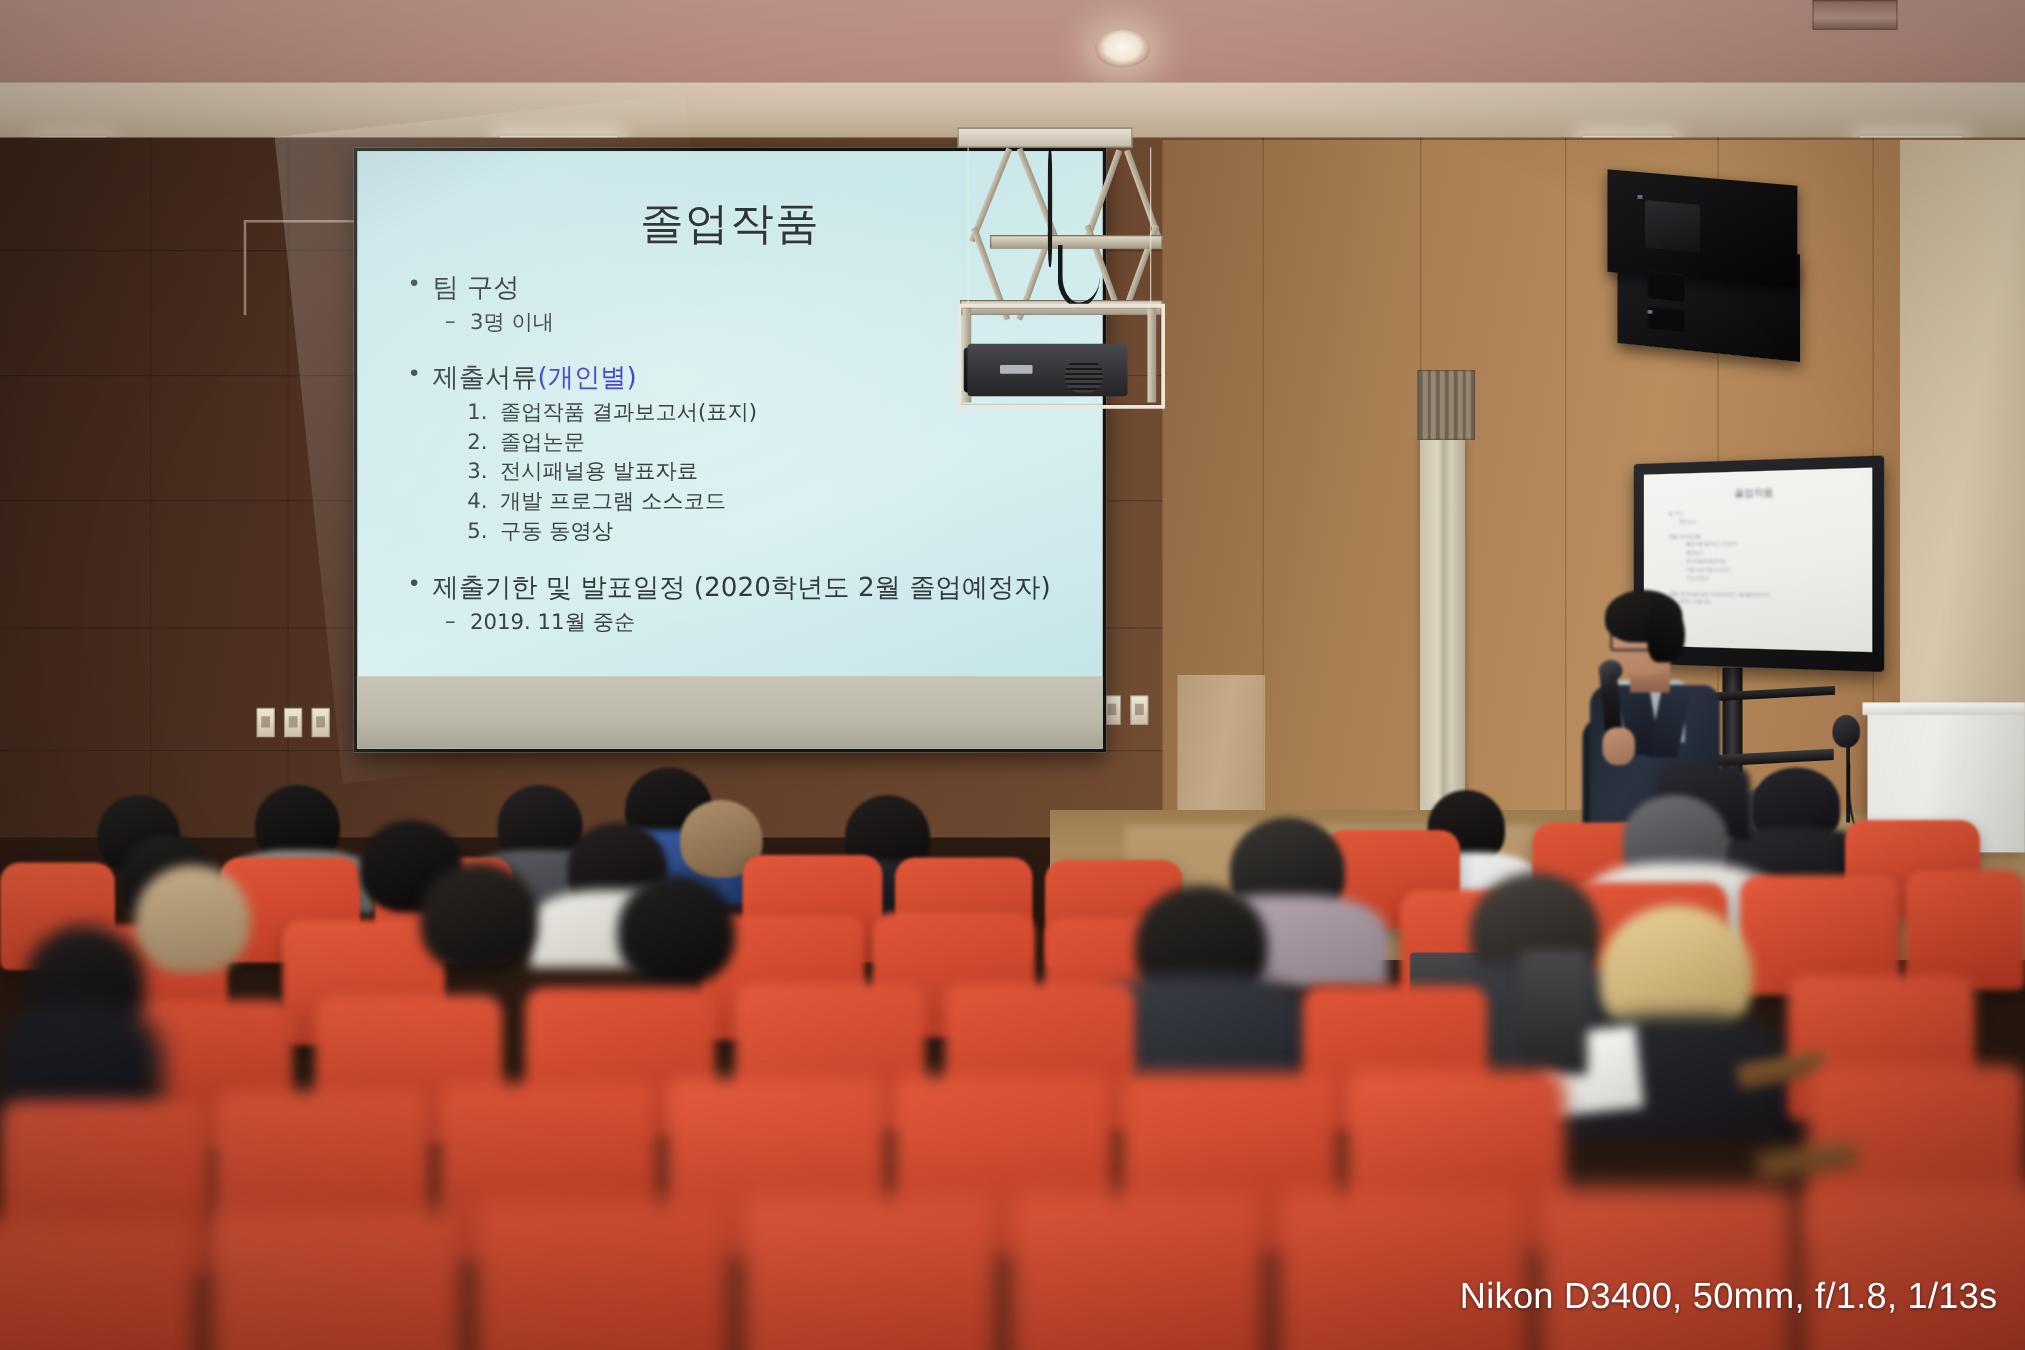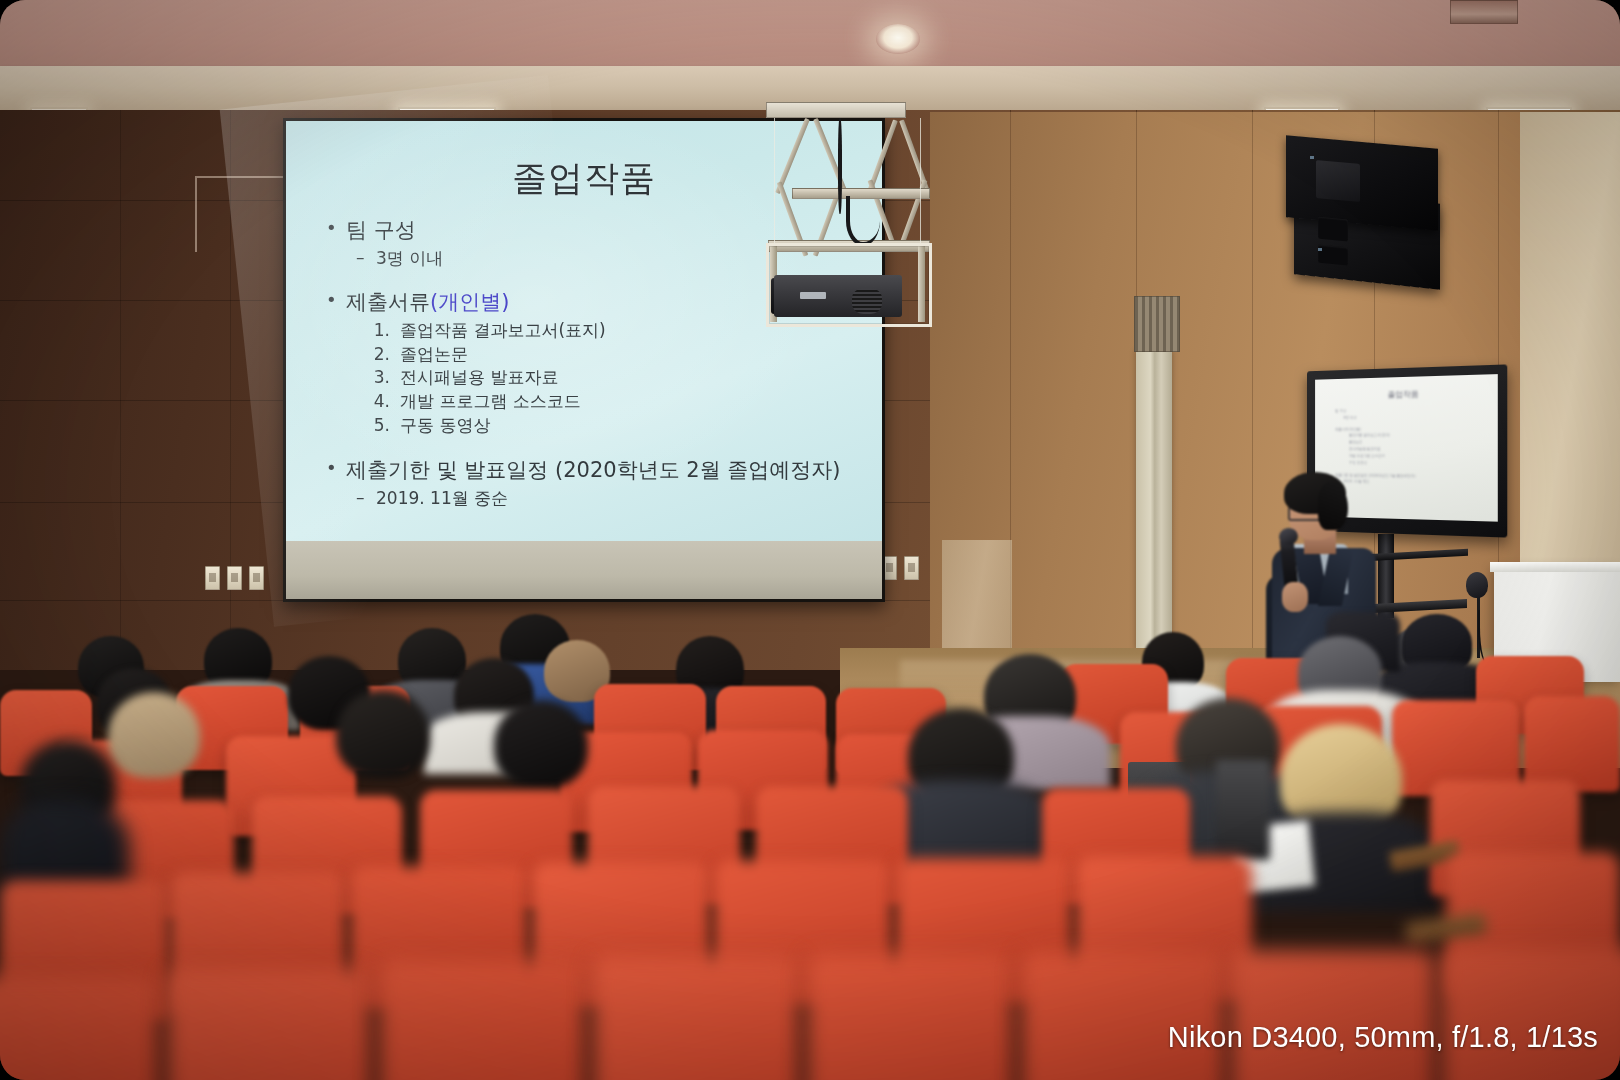--- a/index.html
+++ b/index.html
@@ -3,21 +3,20 @@
 <meta charset="utf-8">
 <style>
   html,body{margin:0;padding:0;background:#000;}
   body{font-family:"Liberation Sans", sans-serif;}
 
   #scene{
     position:relative;
     width:1620px;height:1080px;
     overflow:hidden;
     background:#2b1a12;
-    border-radius:25px;
   }
 
   
   .ceiling{
     position:absolute;left:0;top:0;width:1620px;height:72px;
     background:linear-gradient(180deg,#c69b8e 0%,#bd9184 55%,#b2877a 100%);
   }
   .ceiling-soffit{
     position:absolute;left:0;top:66px;width:1620px;height:46px;
     background:linear-gradient(180deg,#d9c9b4 0%,#cdbda6 45%,#b9a68d 100%);

